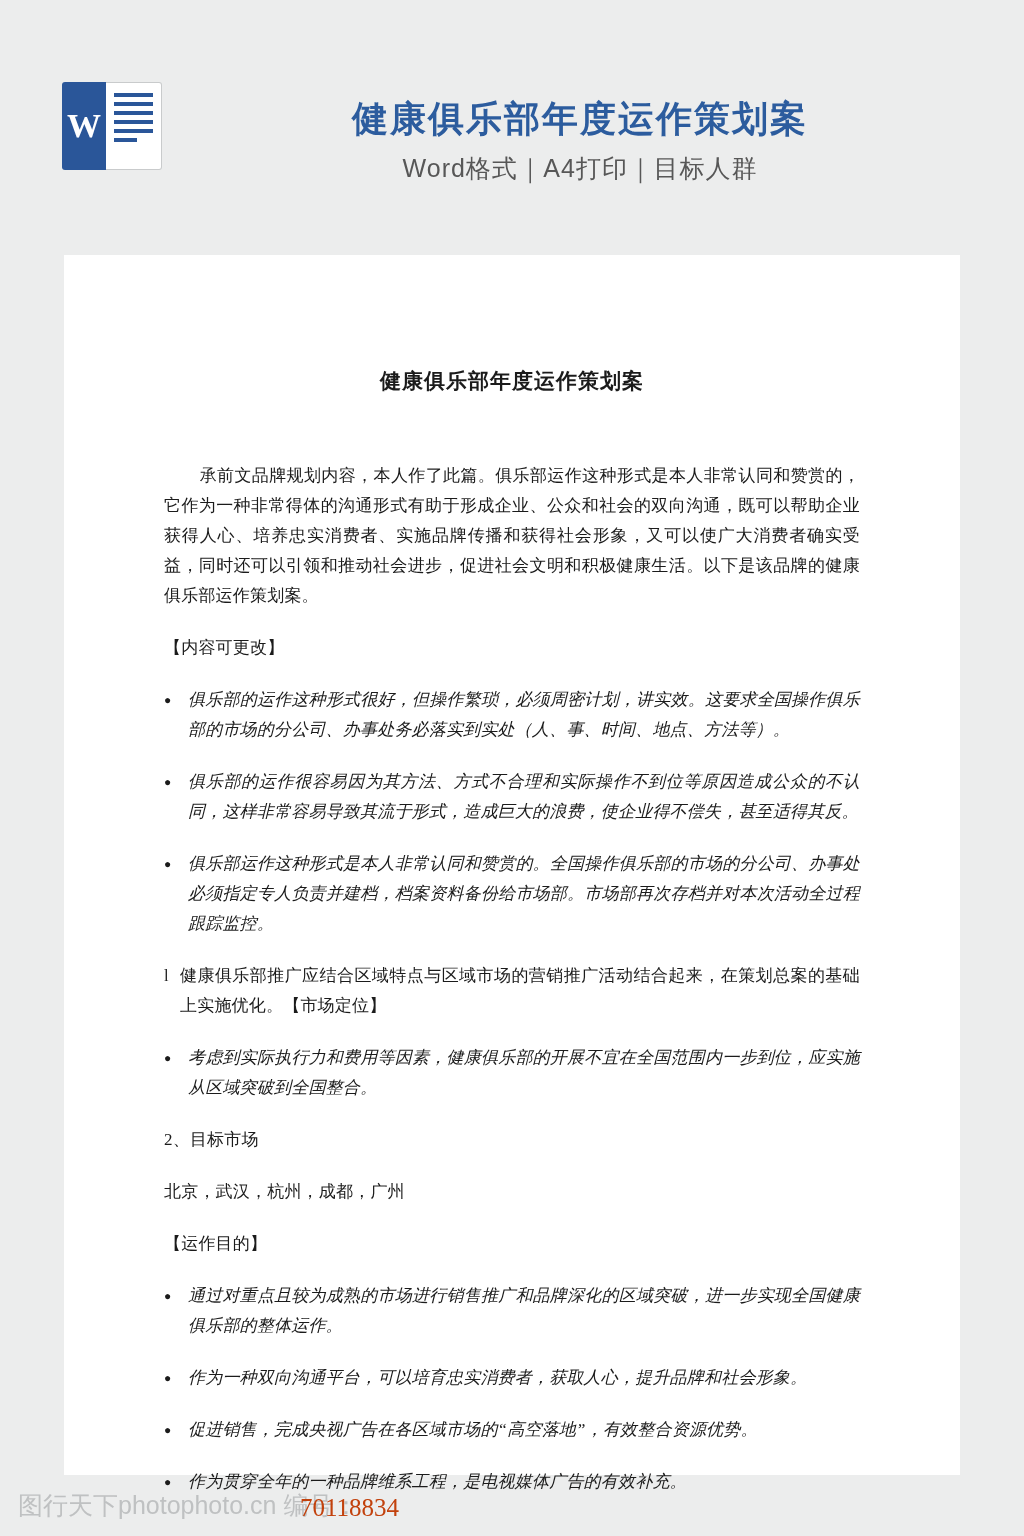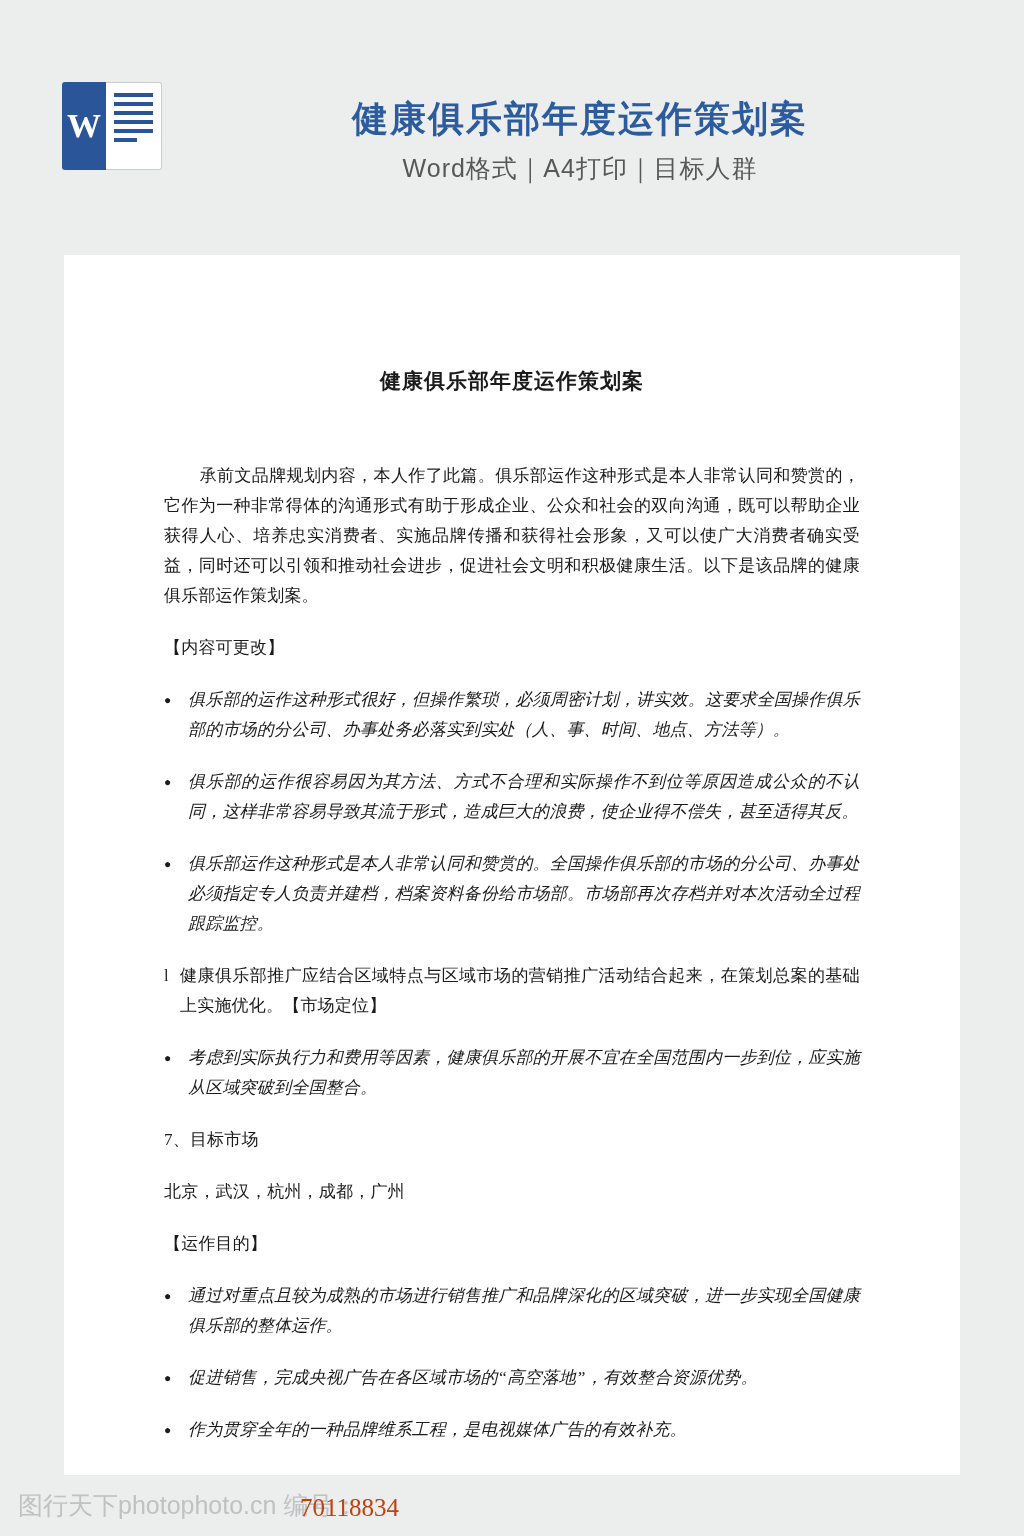--- a/index.html
+++ b/index.html
@@ -204,26 +204,27 @@
 
     <p class="gap">【内容可更改】</p>
 
     <p class="gap bullet">俱乐部的运作这种形式很好，但操作繁琐，必须周密计划，讲实效。这要求全国操作俱乐部的市场的分公司、办事处务必落实到实处（人、事、时间、地点、方法等）。</p>
     <p class="gap bullet">俱乐部的运作很容易因为其方法、方式不合理和实际操作不到位等原因造成公众的不认同，这样非常容易导致其流于形式，造成巨大的浪费，使企业得不偿失，甚至适得其反。</p>
     <p class="gap bullet">俱乐部运作这种形式是本人非常认同和赞赏的。全国操作俱乐部的市场的分公司、办事处必须指定专人负责并建档，档案资料备份给市场部。市场部再次存档并对本次活动全过程跟踪监控。</p>
     <p class="gap dash">健康俱乐部推广应结合区域特点与区域市场的营销推广活动结合起来，在策划总案的基础上实施优化。【市场定位】</p>
 
     <p class="gap bullet">考虑到实际执行力和费用等因素，健康俱乐部的开展不宜在全国范围内一步到位，应实施从区域突破到全国整合。</p>
 
-    <p class="gap small-ind">7、目标市场</p>
+    <p class="gap small-ind">2、目标市场</p>
     <p class="gap small-ind">北京，武汉，杭州，成都，广州</p>
 
     <p class="gap">【运作目的】</p>
 
     <p class="gap bullet">通过对重点且较为成熟的市场进行销售推广和品牌深化的区域突破，进一步实现全国健康俱乐部的整体运作。</p>
+    <p class="gap bullet">作为一种双向沟通平台，可以培育忠实消费者，获取人心，提升品牌和社会形象。</p>
     <p class="gap bullet">促进销售，完成央视广告在各区域市场的“高空落地”，有效整合资源优势。</p>
     <p class="gap bullet">作为贯穿全年的一种品牌维系工程，是电视媒体广告的有效补充。</p>
   </div>
 
   <div class="footer">
     <span class="wm-text">图行天下photophoto.cn  编号：</span>
     <span class="wm-code">70118834</span>
   </div>
 
 </div>

